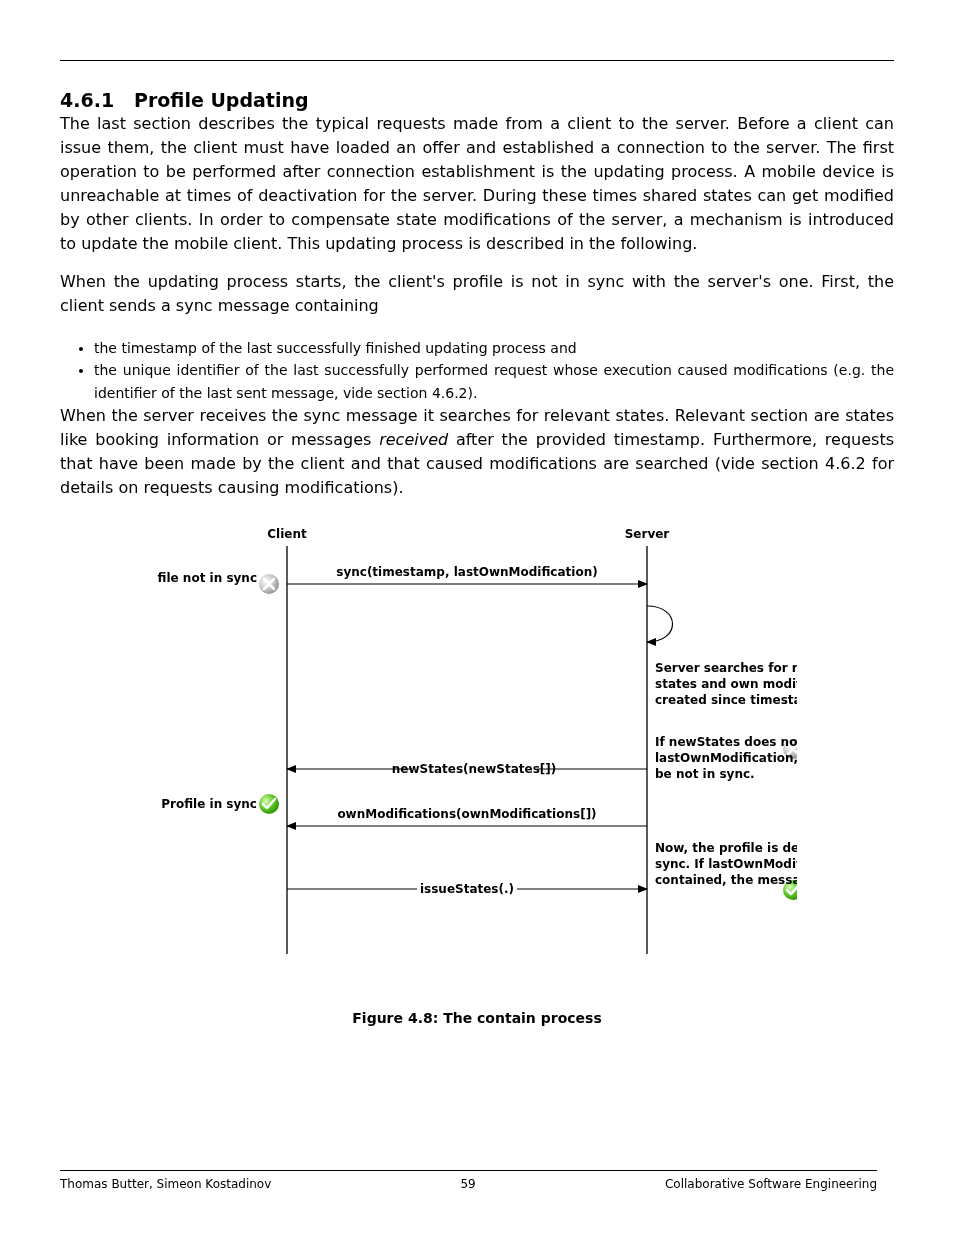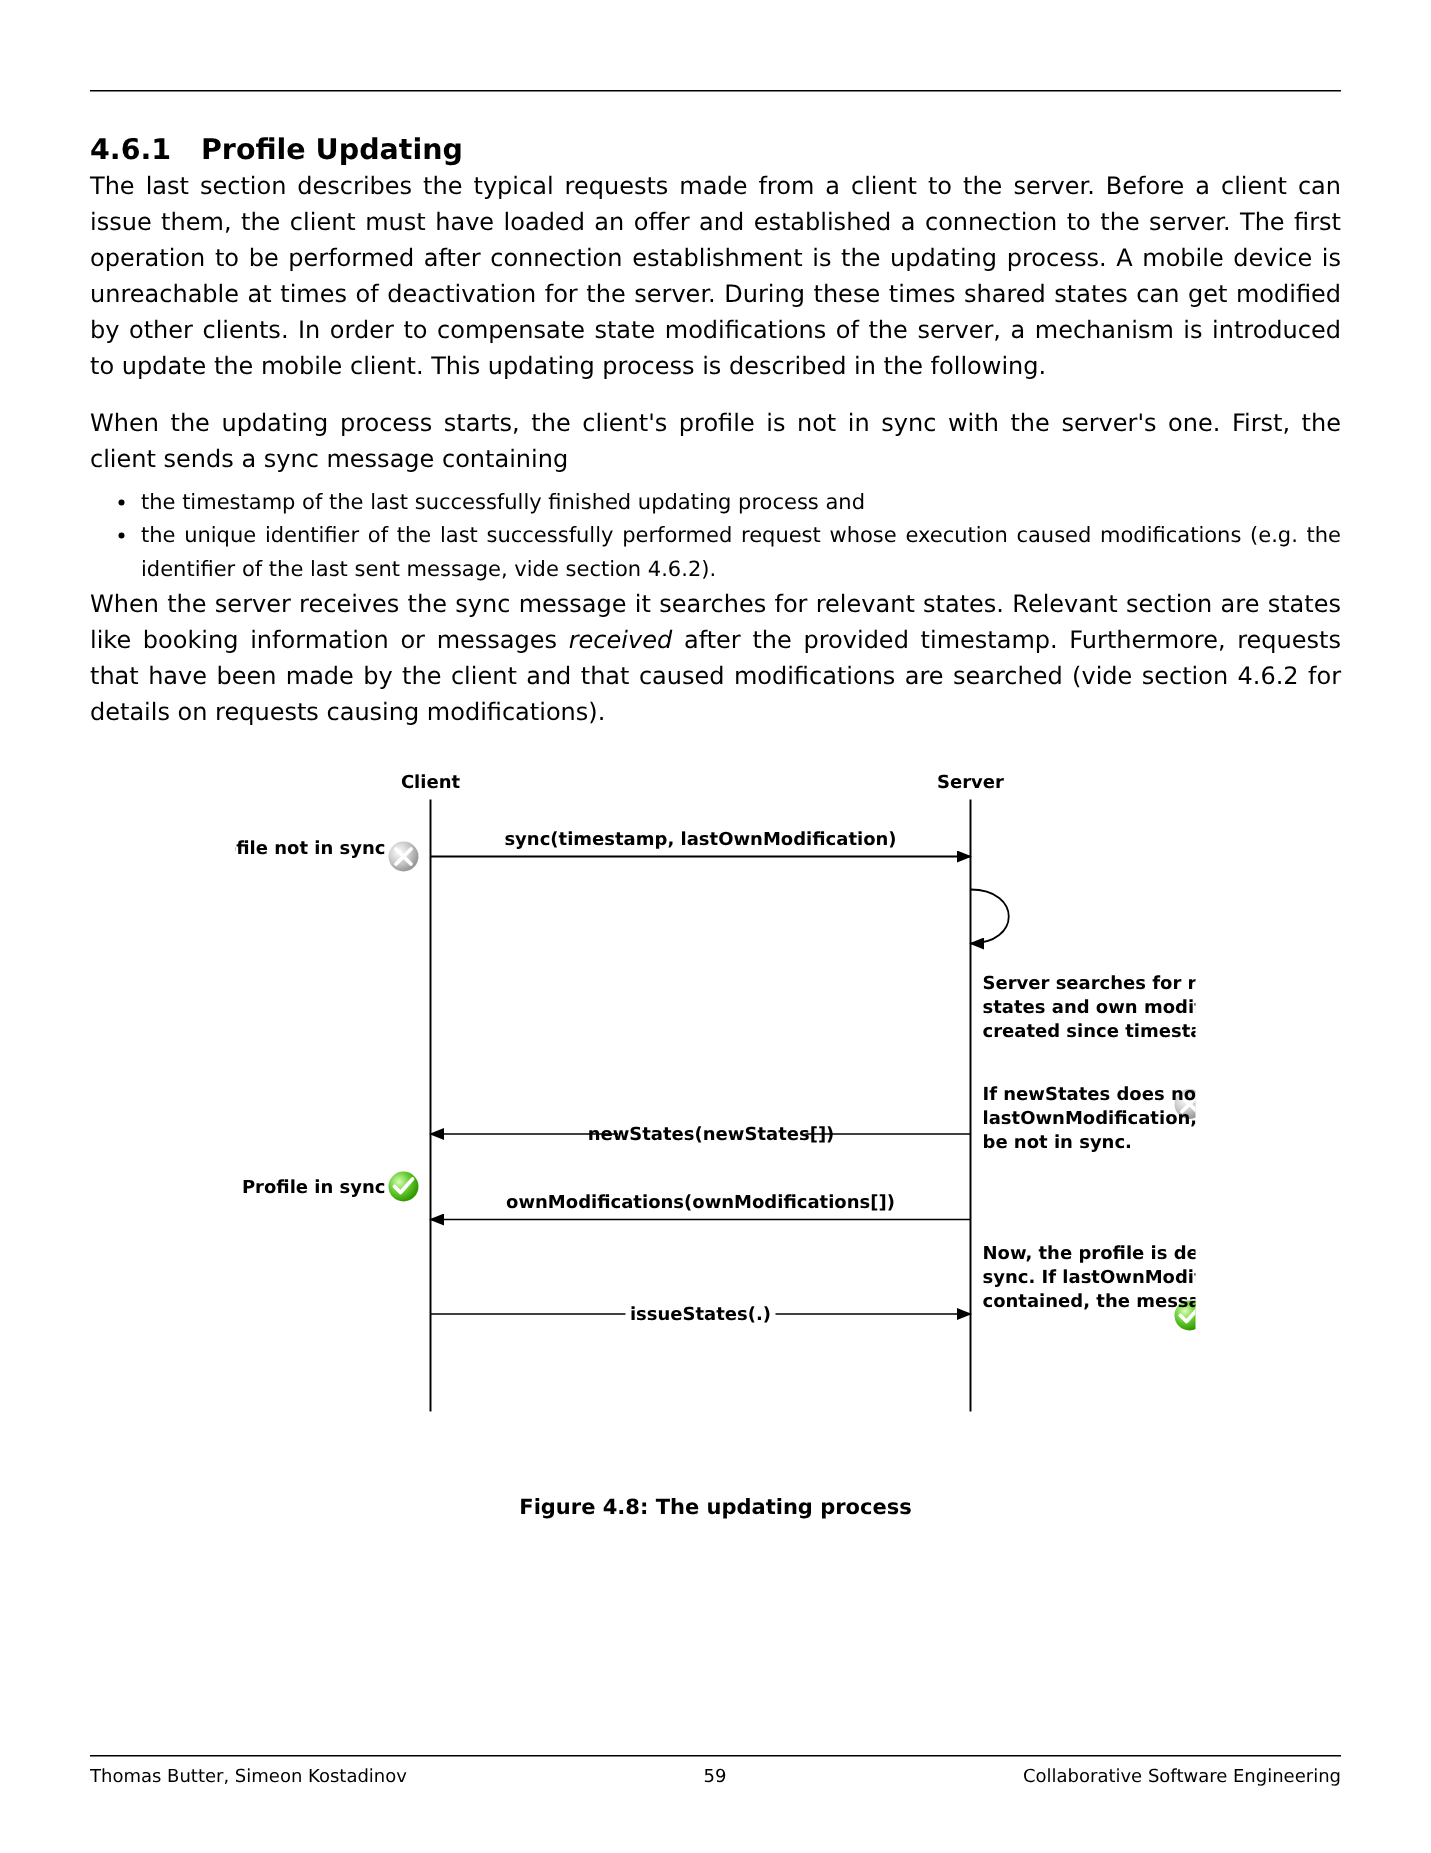--- a/index.html
+++ b/index.html
@@ -54,21 +54,21 @@
   svg.diagram { display:block; }
   .msg-lbl { font-size: 12px; text-anchor: middle; }
   .side-lbl { font-size: 12px; }
   .caption {
     font-size: 14px;
     text-align: center;
     margin-top: 26px;
   }
   .footer {
     position: absolute;
-    left: 60px; right: 60px;
+    left: 60px; right: 77px;
     bottom: 44px;
   }
   .footer-line {
     display: flex;
     justify-content: space-between;
     font-size: 12px;
     margin-top: 6px;
   }
 </style>
 </head>
@@ -77,21 +77,21 @@
 
   <hr class="top-rule">
 
   <h2 class="section-heading">
     <span>4.6.1</span>&nbsp;&nbsp;
     <span>Profile Updating</span>
   </h2>
 
   <p class="body-text">The last section describes the typical requests made from a client to the server. Before a client can issue them, the client must have loaded an offer and established a connection to the server. The first operation to be performed after connection establishment is the updating process. A mobile device is unreachable at times of deactivation for the server. During these times shared states can get modified by other clients. In order to compensate state modifications of the server, a mechanism is introduced to update the mobile client. This updating process is described in the following.</p>
 
-  <p class="body-text" style="margin-bottom:6px;">When the updating process starts, the client's profile is not in sync with the server's one. First, the client sends a sync message containing</p>
+  <p class="body-text" style="margin-bottom:19px;">When the updating process starts, the client's profile is not in sync with the server's one. First, the client sends a sync message containing</p>
 
   <ul class="bullets">
     <li>the timestamp of the last successfully finished updating process and</li>
     <li>the unique identifier of the last successfully performed request whose execution caused modifications (e.g. the identifier of the last sent message, vide section 4.6.2).</li>
   </ul>
 
   <p class="body-text">
     <span>When the server receives the sync message it searches for relevant states. Relevant section are states like booking information or messages </span><em>received</em><span> after the provided timestamp. Furthermore, requests that have been made by the client and that caused modifications are searched (vide section 4.6.2 for details on requests causing modifications).</span>
   </p>
 
@@ -159,21 +159,21 @@
         <path d="M630,366 L634,370 L642,361" fill="none" stroke="#fff" stroke-width="2.5" stroke-linecap="round" stroke-linejoin="round"></path>
       </g>
       <text x="498" y="328" class="side-lbl">Now, the profile is definitely in</text>
       <text x="498" y="344" class="side-lbl">sync. If lastOwnModification is</text>
       <text x="498" y="360" class="side-lbl">contained, the message is ignored.</text>
 
       <line x1="130" y1="365" x2="260" y2="365" stroke="#000" stroke-width="1"></line>
       <line x1="360" y1="365" x2="490" y2="365" stroke="#000" stroke-width="1" marker-end="url(#arrow)"></line>
       <text x="310" y="369" class="msg-lbl">issueStates(.)</text>
     </svg>
-    <p class="caption">Figure 4.8: The updating process</p>
+    <p class="caption">Figure 4.8: The contain process</p>
   </div>
 
   <div class="footer">
     <hr class="bottom-rule">
     <div class="footer-line">
       <span>Thomas Butter, Simeon Kostadinov</span>
       <span>59</span>
       <span>Collaborative Software Engineering</span>
     </div>
   </div>

